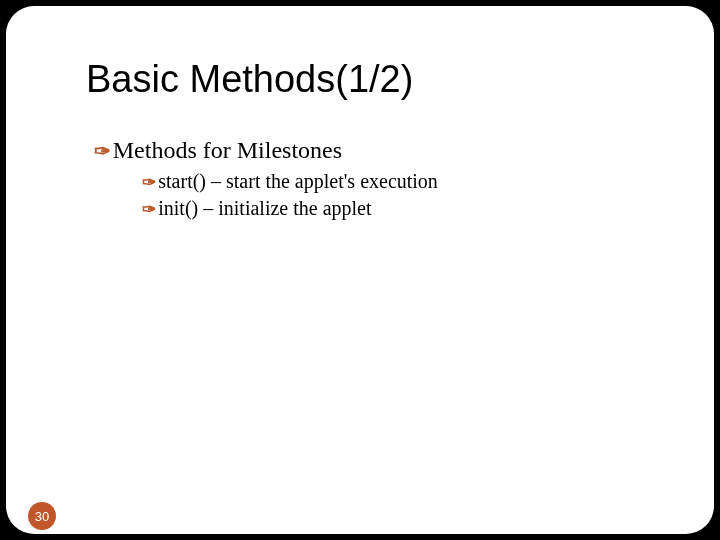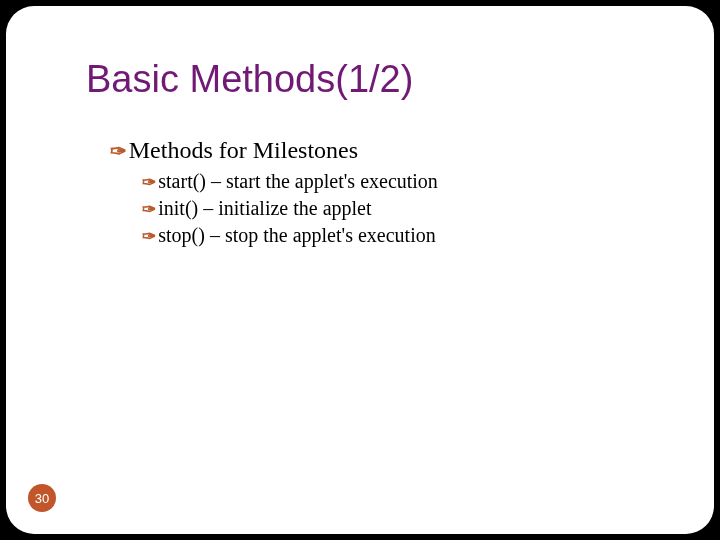--- a/index.html
+++ b/index.html
@@ -19,21 +19,21 @@
     background: #fff;
     border-radius: 28px;
     box-sizing: border-box;
   }
   .title {
     position: absolute;
     top: 52px;
     left: 80px;
     font-family: Arial, Helvetica, sans-serif;
     font-size: 38px;
-    color: #701a75;
+    color: #000000;
     font-weight: 400;
   }
   .content {
     position: absolute;
     top: 128px;
     left: 88px;
     right: 40px;
     color: #000;
   }
   .row {
@@ -42,33 +42,33 @@
   }
   .row .bullet {
     display: inline-block;
     color: #b85a2a;
     font-weight: bold;
     margin-right: 2px;
     font-family: Arial, sans-serif;
   }
   .row.level1 {
     font-size: 24px;
-    margin-left: 16px;
+    margin-left: 0;
     margin-bottom: 2px;
   }
   .row.level1 .bullet { font-size: 20px; }
   .row.level2 {
     font-size: 20px;
     margin-left: 48px;
   }
   .row.level2 .bullet { font-size: 17px; }
   .page-badge {
     position: absolute;
     left: 22px;
-    bottom: 22px;
+    bottom: 4px;
     width: 28px;
     height: 28px;
     border-radius: 50%;
     background: #c0562a;
     color: #fff;
     font-family: Arial, Helvetica, sans-serif;
     font-size: 13px;
     display: flex;
     align-items: center;
     justify-content: center;
@@ -86,21 +86,18 @@
     <div class="row level1">
       <span class="bullet">✑</span><span>Methods for Milestones</span>
     </div>
 
     <div class="row level2">
       <span class="bullet">✑</span><span>start() – start the applet's execution</span>
     </div>
     <div class="row level2">
       <span class="bullet">✑</span><span>init() – initialize the applet</span>
     </div>
-    <div class="row level2">
-      <span class="bullet">✑</span><span>stop() – stop the applet's execution</span>
-    </div>
 
   </div>
 
   <div class="page-badge">30</div>
 
 </div>
 
 </body></html>

